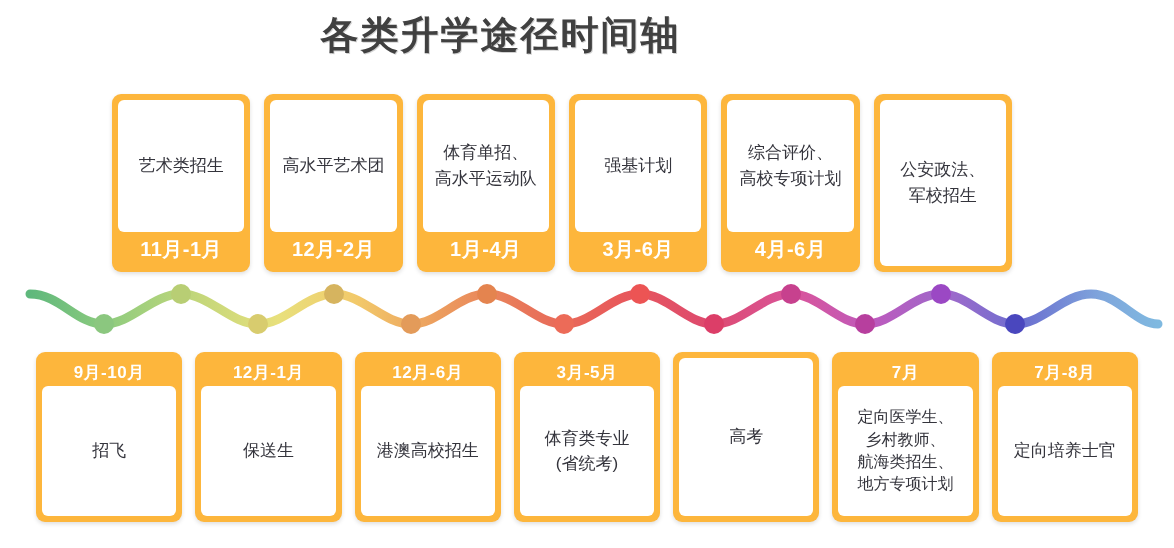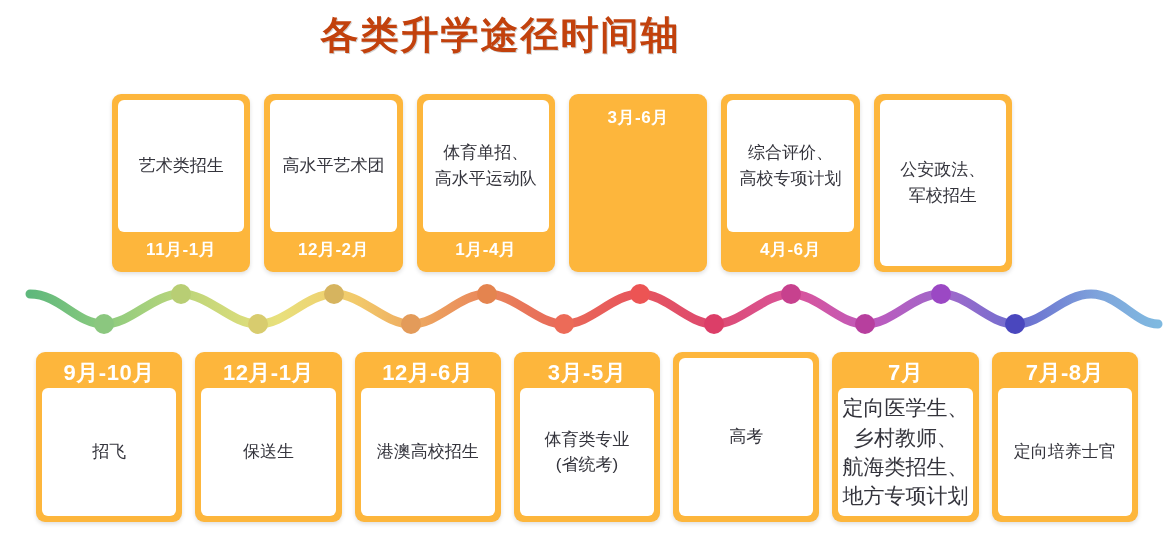--- a/index.html
+++ b/index.html
@@ -20,21 +20,21 @@
   
   #page-title {
     position: absolute;
     top: 10px;
     left: 0;
     width: 1001px;
     text-align: center;
     font-size: 38px;
     font-weight: bold;
     letter-spacing: 2px;
-    color: #c2410c;
+    color: #404040;
     text-shadow: 1px 1px 0 rgba(0,0,0,0.18);
   }
 
   
   #top-row {
     position: absolute;
     top: 94px;
     left: 112px;
     width: 900px;
     height: 178px;
@@ -65,21 +65,21 @@
     white-space: pre-line;
     padding: 2px;
     box-sizing: border-box;
   }
   #top-row .card-date {
     flex: 0 0 34px;
     display: flex;
     align-items: center;
     justify-content: center;
     color: #ffffff;
-    font-size: 17px;
+    font-size: 20px;
     font-weight: bold;
     letter-spacing: 0.5px;
   }
 
   
   #bottom-row {
     position: absolute;
     top: 352px;
     left: 36px;
     width: 1102px;
@@ -96,40 +96,40 @@
     flex-direction: column;
     padding: 6px;
     box-sizing: border-box;
   }
   #bottom-row .card-date {
     flex: 0 0 28px;
     display: flex;
     align-items: center;
     justify-content: center;
     color: #ffffff;
-    font-size: 22px;
+    font-size: 17px;
     font-weight: bold;
     letter-spacing: 0.5px;
   }
   #bottom-row .card-body {
     flex: 1 1 auto;
     background: #ffffff;
     border-radius: 6px;
     display: flex;
     align-items: center;
     justify-content: center;
     text-align: center;
     font-size: 17px;
     line-height: 1.5;
     color: #34343c;
     white-space: pre-line;
     padding: 2px;
     box-sizing: border-box;
   }
-  #bottom-row .card.dense .card-body { font-size: 21px; line-height: 1.4; }
+  #bottom-row .card.dense .card-body { font-size: 16px; line-height: 1.4; }
 
   
   #wave-timeline {
     position: absolute;
     top: 276px;
     left: 0;
     width: 1174px;
     height: 72px;
   }
 </style>
@@ -150,20 +150,21 @@
     <div class="card-date">12月-2月</div>
   </div>
 
   <div class="card">
     <div class="card-body">体育单招、
 高水平运动队</div>
     <div class="card-date">1月-4月</div>
   </div>
 
   <div class="card">
+    <div class="card-body">强基计划</div>
     <div class="card-date">3月-6月</div>
   </div>
 
   <div class="card">
     <div class="card-body">综合评价、
 高校专项计划</div>
     <div class="card-date">4月-6月</div>
   </div>
 
   <div class="card">

